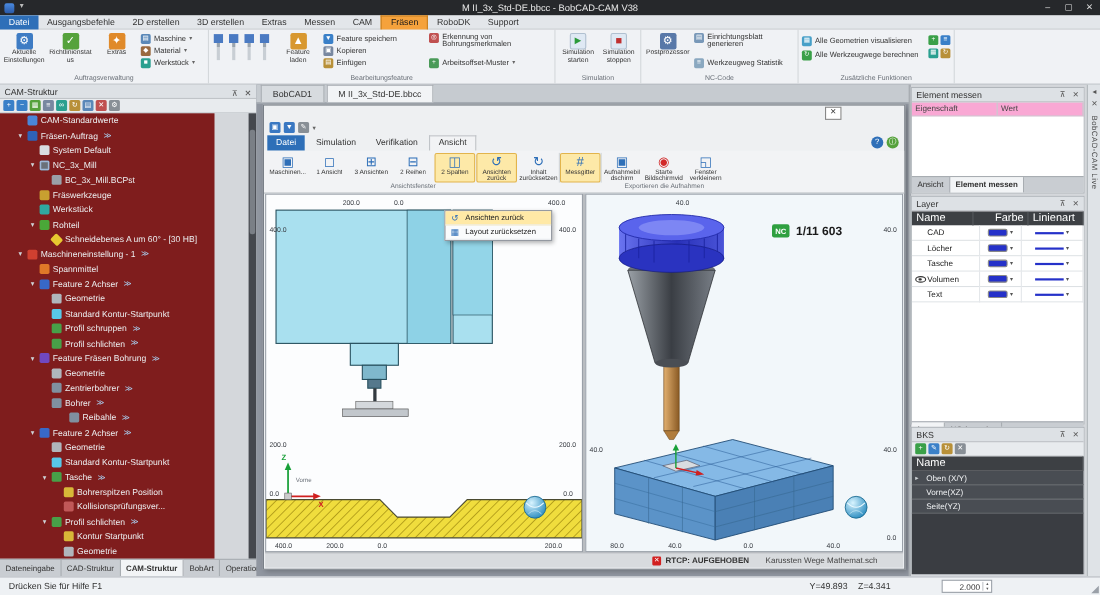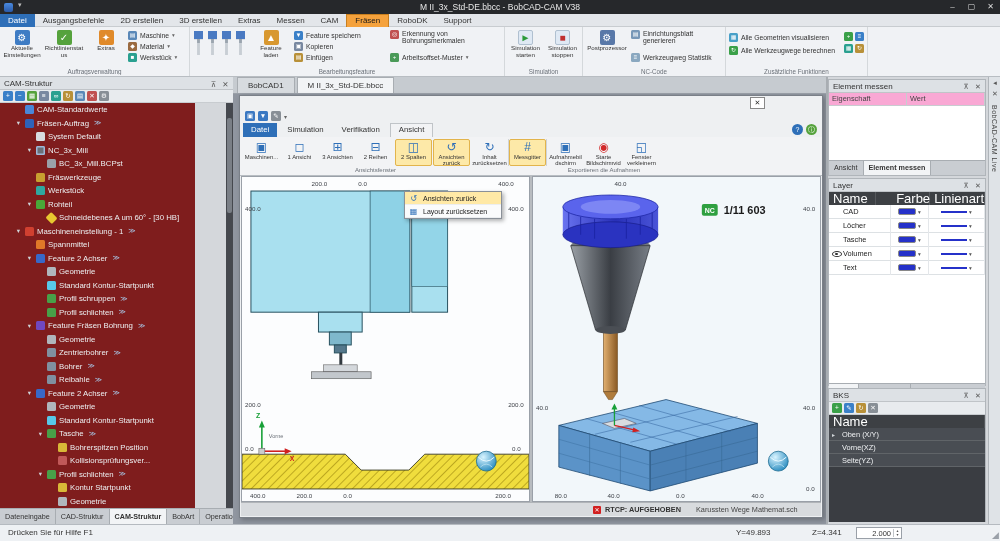--- a/index.html
+++ b/index.html
@@ -132,21 +132,21 @@
   .rsplit{position:absolute;left:826px;top:77px;width:2px;height:447px;background:#a8adb2;}
   .rp{position:absolute;left:828px;width:158px;background:#e8ebee;border:1px solid #b0b5ba;}
   .rp-title{height:13px;line-height:13px;padding-left:4px;font-size:8px;color:#333;background:#dde1e5;border-bottom:1px solid #c0c4c8;position:relative;}
   .rp-title .hic{position:absolute;top:0;width:12px;text-align:center;font-size:7px;color:#555;}
   .colhead{display:flex;background:#f9a8d4;border-bottom:1px solid #c8ccd0;}
   .colhead div{height:12px;line-height:12px;font-size:7.4px;padding-left:3px;border-right:1px solid #c8ccd0;color:#444;}
   .rp-body{background:#fff;}
   .rp-tabs{display:flex;background:#c9cdd2;border-top:1px solid #a8adb2;}
   .rp-tabs .ptab{line-height:14px;}
   .darkhead{display:flex;background:#3d4044;color:#fff;}
-  .darkhead div{height:13px;line-height:13px;font-size:13px;padding-left:4px;border-right:1px solid #55585c;}
+  .darkhead div{height:13px;line-height:13px;font-size:10px;padding-left:4px;border-right:1px solid #55585c;}
   .lrow{display:flex;background:#fff;border-bottom:1px solid #dde1e4;height:14px;align-items:center;}
   .lc{display:flex;align-items:center;height:14px;border-right:1px solid #e4e7ea;}
   .lc.name{width:62px;padding-left:3px;font-size:7.4px;color:#222;}
   .lc.farbe{width:38px;justify-content:center;gap:2px;}
   .lc.lin{width:56px;justify-content:center;gap:2px;}
   .sw{width:18px;height:7px;border-radius:2px;border:1px solid #888;}
   .ln{width:26px;height:0;border-top:2px solid #2531c9;}
   .dd{font-size:5.5px;color:#555;}
   .eye{visibility:hidden;width:10px;height:9px;margin-right:1px;position:relative;flex:0 0 10px;}
   .lrow.has-eye .eye{visibility:visible;}
@@ -155,21 +155,21 @@
   .brow{display:flex;align-items:center;height:13px;background:#494d53;border-bottom:1px solid #606468;color:#f0f2f4;font-size:7.4px;padding-left:3px;gap:2px;}
   .barrow{width:8px;font-size:6px;color:#cfd3d7;}
   .bks-tools{height:13px;display:flex;align-items:center;gap:2px;padding-left:3px;background:#e8ebee;border-bottom:1px solid #c8ccd0;}
   .sidestrip{position:absolute;left:988px;top:77px;width:12px;height:447px;background:#dfe3e7;border-left:1px solid #b0b5ba;}
   .sidestrip .vtext{position:absolute;left:2px;top:28px;writing-mode:vertical-rl;font-size:7px;color:#444;letter-spacing:.5px;}
   .sidestrip .hic{position:absolute;left:1px;width:10px;text-align:center;font-size:7px;color:#555;}
 
   
   .statusbar{position:absolute;left:0;top:524px;width:1000px;height:17px;background:#eef1f4;border-top:1px solid #b5bac0;font-size:8px;color:#333;}
   .sb-help{position:absolute;left:8px;top:3px;}
-  .sb-x{position:absolute;left:688px;top:18px;} .sb-y{position:absolute;left:736px;top:3px;} .sb-z{position:absolute;left:812px;top:3px;}
+  .sb-x{position:absolute;left:688px;top:18px;} .sb-y{position:absolute;left:736px;top:3px;} .sb-z{position:absolute;left:780px;top:3px;}
   .zoombox{position:absolute;left:856px;top:2px;width:46px;height:12px;background:#fff;border:1px solid #9aa0a8;display:flex;align-items:center;}
   .zoombox .zv{flex:1;text-align:right;padding-right:2px;font-size:7.5px;}
   .zoombox .spin{width:8px;display:flex;flex-direction:column;font-size:4px;line-height:4px;color:#555;text-align:center;border-left:1px solid #c0c4c8;}
   .grip{position:absolute;right:1px;top:5px;color:#9aa0a8;font-size:9px;}
 </style>
 </head>
 <body>
 
 <div class="app">
 
@@ -436,21 +436,21 @@
       <span class="ticon ic-drill"></span>
       <span class="tlbl">Zentrierbohrer</span>
       <span class="tchev">≫</span>
     </div>
       <div class="trow" style="padding-left: 37px;">
       <span class="texp"></span>
       <span class="ticon ic-drill"></span>
       <span class="tlbl">Bohrer</span>
       <span class="tchev">≫</span>
     </div>
-      <div class="trow" style="padding-left: 37px;">
+      <div class="trow" style="padding-left: 37px; margin-left: 16px;">
       <span class="texp"></span>
       <span class="ticon ic-drill"></span>
       <span class="tlbl">Reibahle</span>
       <span class="tchev">≫</span>
     </div>
       <div class="trow" style="padding-left: 26px;">
       <span class="texp">▾</span>
       <span class="ticon ic-feature"></span>
       <span class="tlbl">Feature 2 Achser</span>
       <span class="tchev">≫</span>

